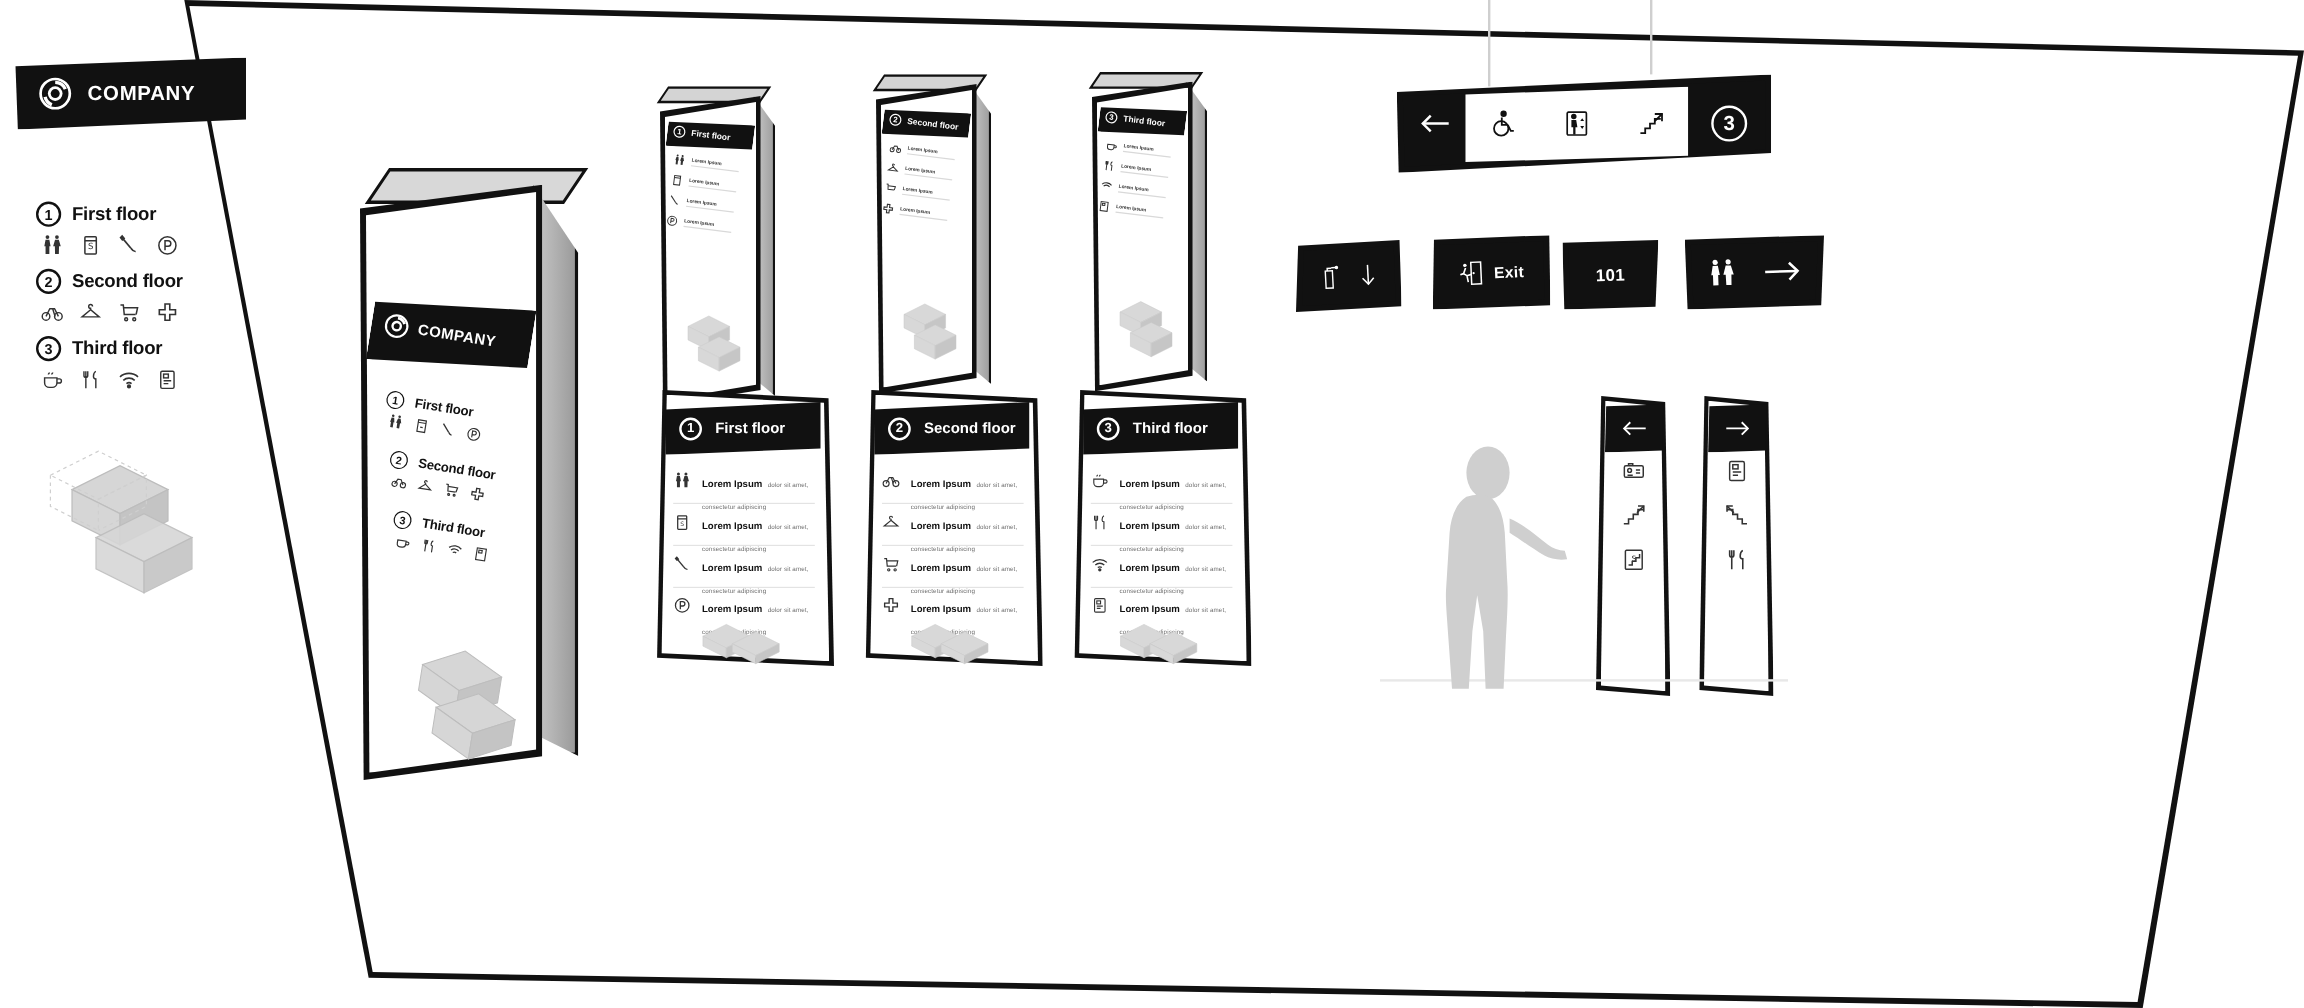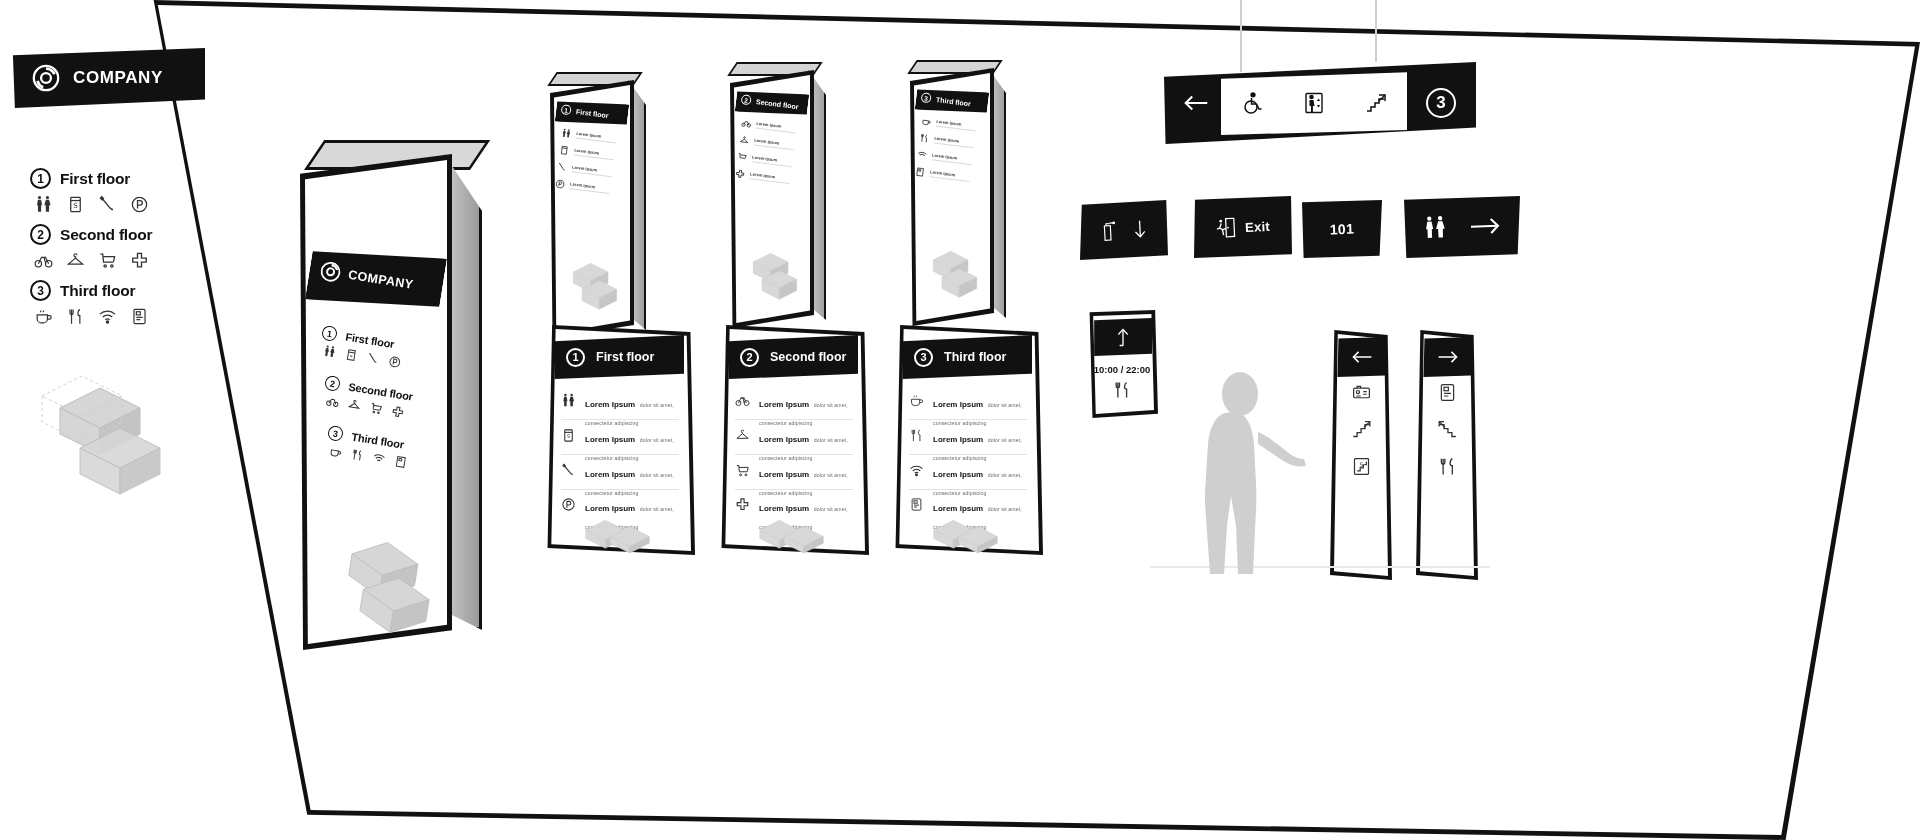--- a/index.html
+++ b/index.html
@@ -959,42 +959,20 @@
       </span>
       <span class="ic" style="width:34px;height:24px;">
         <svg viewBox="0 0 34 24" fill="none" stroke="#fff" stroke-width="2.1">
             <path d="M3 12h27"></path>
             <path d="M23 5l7 7-7 7"></path>
           </svg>
       </span>
     </div>
   </div>
 
-  <div class="hours">
-    <div class="hshell"></div>
-    <div class="hface"></div>
-    <div class="hhead">
-      <span class="ic" style="width:20px;height:22px;">
-        <svg viewBox="0 0 22 26" fill="none" stroke="#fff" stroke-width="1.6">
-            <path d="M11 23V5"></path>
-            <path d="M5.5 10L11 4l5.5 6"></path>
-            <path d="M11 23h-4"></path>
-          </svg>
-      </span>
-    </div>
-    <div class="htime">10:00 / 22:00</div>
-    <div class="hico">
-      <span class="ic" style="width:20px;height:20px;">
-        <svg viewBox="0 0 24 24" fill="none" stroke="#333" stroke-width="1.6">
-            <path d="M7 3v7M5 3v4.5a2 2 0 0 0 4 0V3M7 10v11"></path>
-            <path d="M17.5 3c-1.8 1-2.5 3-2.5 5.5 0 1.6 1 2.5 2.5 2.5V21"></path>
-          </svg>
-      </span>
-    </div>
-  </div>
 
   <div class="pylon" style="left:1330px; top:330px;">
     <div class="pyshell"></div>
     <div class="pyface"></div>
     <div class="pyhead">
       <span class="ic" style="width:24px;height:18px;">
         <svg viewBox="0 0 28 20" fill="none" stroke="#fff" stroke-width="1.8">
             <path d="M25 10H4"></path>
             <path d="M10 4L4 10l6 6"></path>
           </svg>

